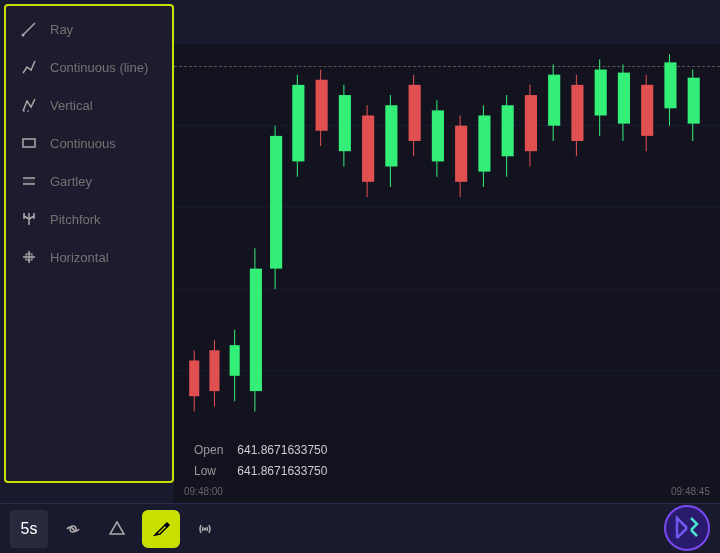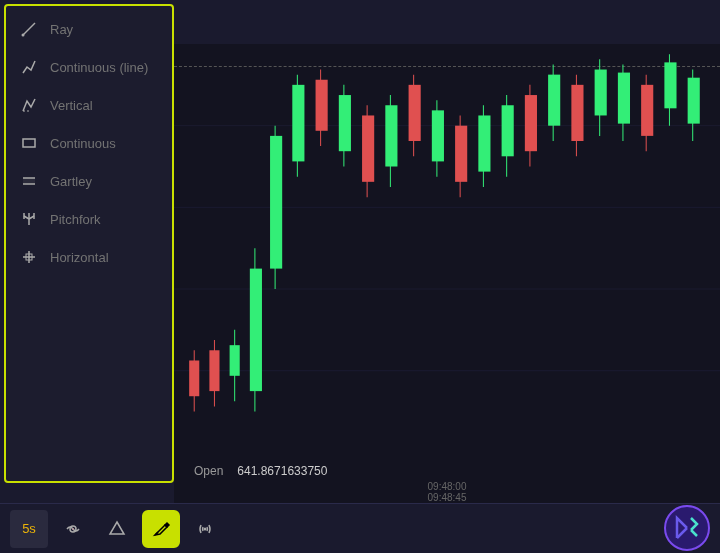--- a/index.html
+++ b/index.html
@@ -115,22 +115,22 @@
     .toolbar-btn.active {
       background: #c8e000;
       color: #000;
       border: 2px solid #c8e000;
     }
 
     .interval-btn {
       background: #2a2a3e;
       border-radius: 4px;
       padding: 4px 8px;
-      color: #eab308;
-      font-size: 13px;
+      color: #ffffff;
+      font-size: 16px;
       cursor: pointer;
       border: none;
     }
 
     
     .logo-circle {
       width: 46px;
       height: 46px;
       border-radius: 50%;
       background: #2a1a6e;
@@ -157,21 +157,20 @@
     .time-labels {
       position: absolute;
       bottom: 52px;
       left: 0;
       right: 0;
       height: 20px;
       display: flex;
       align-items: center;
       padding: 0 10px;
       justify-content: space-between;
-      flex-direction: column;
     }
     .time-label {
       color: #666;
       font-size: 10px;
     }
 
     svg.icon {
       width: 16px;
       height: 16px;
       stroke: #aaa;
@@ -339,20 +338,24 @@
       <line x1="490" y1="10" x2="490" y2="80" stroke="#33ee77" stroke-width="1"></line>
       <rect x="485" y="18" width="12" height="45" fill="#33ee77"></rect>
 
       <line x1="513" y1="25" x2="513" y2="95" stroke="#33ee77" stroke-width="1"></line>
       <rect x="508" y="33" width="12" height="45" fill="#33ee77"></rect>
     </svg>
 
     <div class="price-info">
       <div>
         <span class="label">Open</span>
+        <span>641.8671633750</span>
+      </div>
+      <div>
+        <span class="label">Low</span>
         <span>641.8671633750</span>
       </div>
     </div>
 
     <div class="time-labels">
       <span class="time-label">09:48:00</span>
       <span class="time-label">09:48:45</span>
     </div>
   </div>
 </div>

